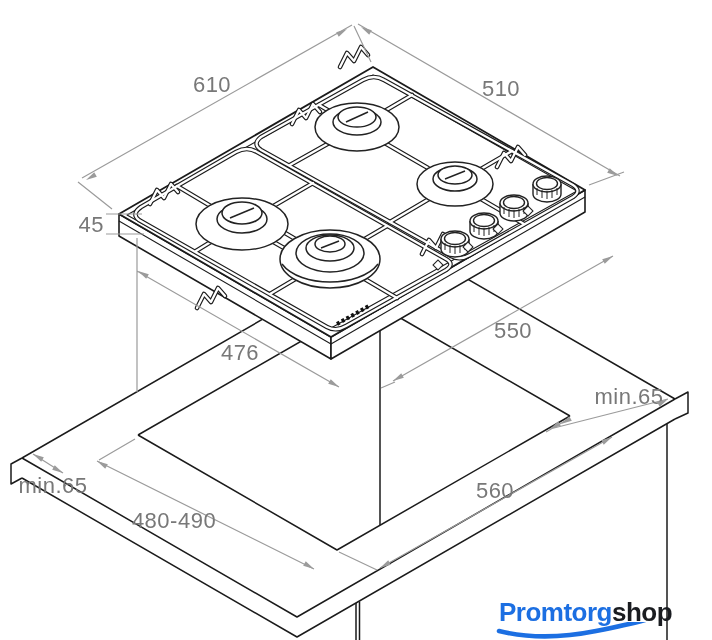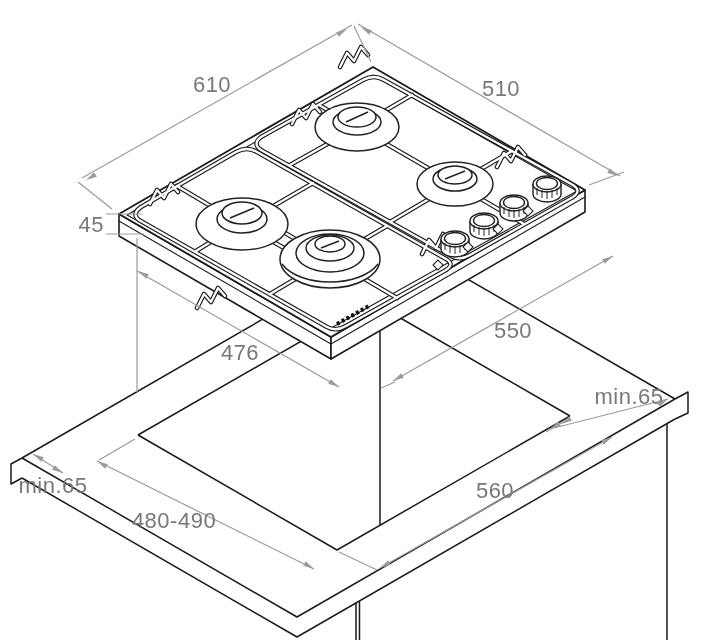--- a/index.html
+++ b/index.html
@@ -170,13 +170,19 @@
       <polygon points="561,412 569.2262794416289,404.2483339501605 571.8262794416288,408.7516660498395" fill="#9b9b9b"></polygon>
       <polygon points="668,387 659.7737205583711,394.7516660498395 657.1737205583712,390.2483339501605" fill="#9b9b9b"></polygon>
       <polygon points="380,556 388.22627944162883,548.2483339501605 390.82627944162886,552.7516660498395" fill="#9b9b9b"></polygon>
       <polygon points="612,425 603.7737205583711,432.7516660498395 601.1737205583712,428.2483339501605" fill="#9b9b9b"></polygon>
       <polygon points="97,449 107.82627944162883,452.2483339501605 105.22627944162883,456.7516660498395" fill="#9b9b9b"></polygon>
       <polygon points="314,557 303.17372055837114,553.7516660498395 305.77372055837117,549.2483339501605" fill="#9b9b9b"></polygon>
       <polygon points="33,442 43.82627944162882,445.2483339501605 41.226279441628826,449.7516660498395" fill="#9b9b9b"></polygon>
       <polygon points="63,461 52.17372055837117,457.7516660498395 54.77372055837117,453.2483339501605" fill="#9b9b9b"></polygon>
     </svg>
 
+  <div class="logo">
+    <span class="lp">Promtorg</span><span class="ls">shop</span>
+    <svg class="swoosh" width="152" height="20" viewBox="0 0 152 20">
+      <path d="M3,9 C35,17 70,15 100,9 C120,5 138,1 149,-2" fill="none" stroke="#1c6fe2" stroke-width="4.6" stroke-linecap="round"></path>
+    </svg>
+  </div>
 </div>
 
 </body></html>

